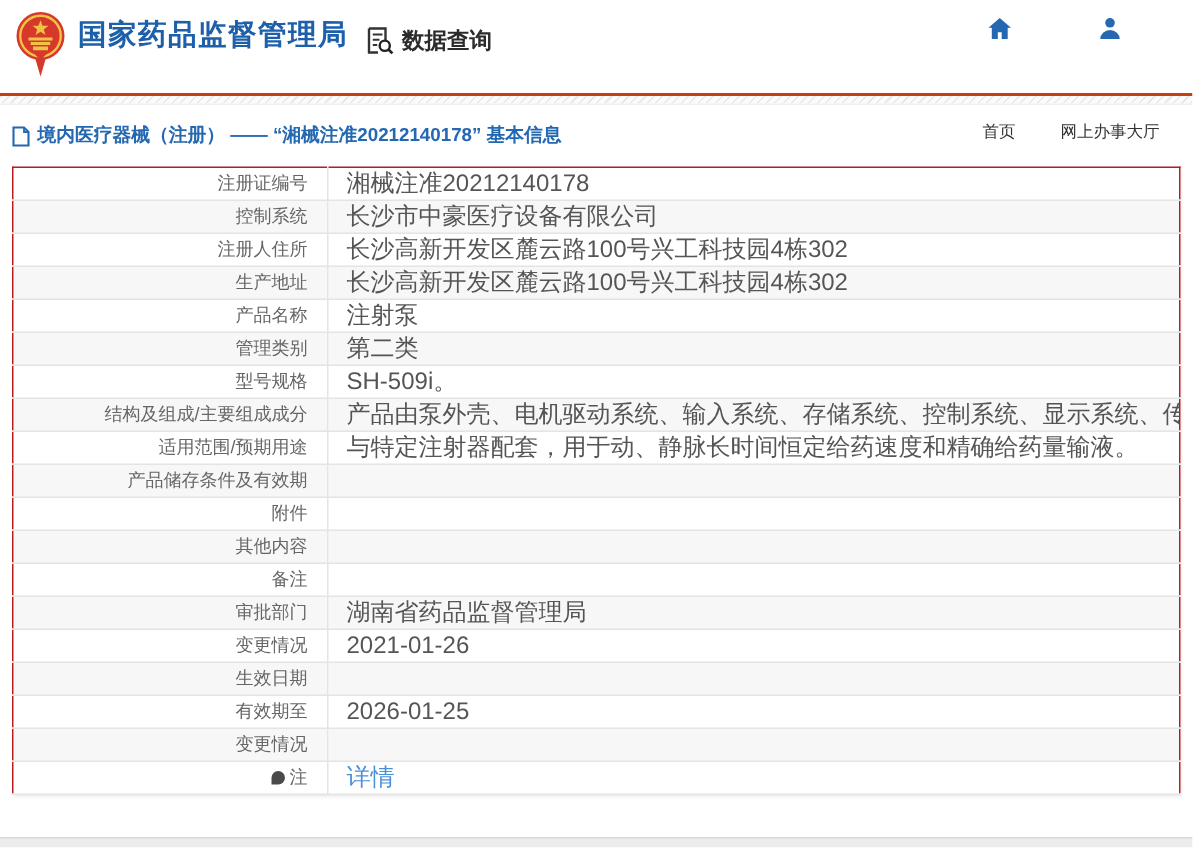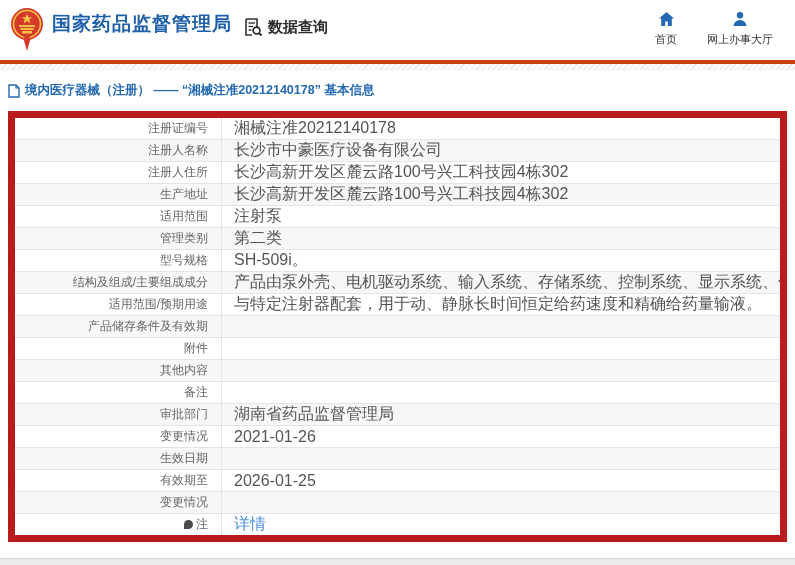--- a/index.html
+++ b/index.html
@@ -8,21 +8,21 @@
     width: 795px; height: 565px;
     font-family: "Liberation Sans", "DejaVu Sans", sans-serif;
     overflow: hidden;
     position: relative;
   }
   
   .header {
     position: relative;
     height: 64px;
     background: #ffffff;
-    border-bottom: 4px solid #c2410c;
+    border-bottom: 2px solid #c2410c;
   }
   .emblem {
     position: absolute; left: 10px; top: 7px;
     width: 34px; height: 46px;
   }
   .brand {
     position: absolute; left: 52px; top: 12px;
   }
   .brand-title {
     font-size: 19px; font-weight: bold; color: #1e5faa;
@@ -36,20 +36,21 @@
     display: flex; align-items: center; gap: 5px;
     font-size: 15px; font-weight: 600; color: #2b2b2b;
   }
   .header-nav {
     position: absolute; right: 22px; top: 11px;
     display: flex; gap: 30px;
   }
   .nav-item {
     display: flex; flex-direction: column; align-items: center;
     cursor: pointer;
+    gap: 48px;
   }
   .nav-item .nav-label {
     font-size: 11px; color: #333; margin-top: 5px; white-space: nowrap;
   }
   
   .hatch {
     height: 6px;
     background: repeating-linear-gradient(135deg, #e9e9e9 0 1px, #fbfbfb 1px 4px);
     border-bottom: 1px solid #f0f0f0;
   }
@@ -58,21 +59,21 @@
     margin: 12px 10px 0 8px;
     display: flex; align-items: center; gap: 5px;
     font-size: 12.5px; font-weight: 600; color: #2468b2;
     height: 17px;
   }
   
   .table-wrap { margin: 12px 8px 0 8px; }
   table.info {
     width: 100%;
     border-collapse: collapse;
-    border: 7px solid #b91c1c;
+    border: 1px solid #b91c1c;
     box-shadow: 1px 1px 2px rgba(0,0,0,0.08);
     table-layout: fixed;
   }
   table.info tr:nth-child(even) { background: #f7f7f7; }
   table.info tr:nth-child(odd) { background: #ffffff; }
   td.label-cell {
     width: 210px;
     text-align: right;
     padding: 0 13px 0 4px;
     font-size: 12px; color: #666;
@@ -163,33 +164,33 @@
 </div>
 
 <div class="table-wrap">
   <table class="info">
     <tbody>
         <tr>
           <td class="label-cell">注册证编号</td>
           <td class="value-cell">湘械注准20212140178</td>
         </tr>
         <tr>
-          <td class="label-cell">注册人名称</td>
+          <td class="label-cell">控制系统</td>
           <td class="value-cell">长沙市中豪医疗设备有限公司</td>
         </tr>
         <tr>
           <td class="label-cell">注册人住所</td>
           <td class="value-cell">长沙高新开发区麓云路100号兴工科技园4栋302</td>
         </tr>
         <tr>
           <td class="label-cell">生产地址</td>
           <td class="value-cell">长沙高新开发区麓云路100号兴工科技园4栋302</td>
         </tr>
         <tr>
-          <td class="label-cell">适用范围</td>
+          <td class="label-cell">产品名称</td>
           <td class="value-cell">注射泵</td>
         </tr>
         <tr>
           <td class="label-cell">管理类别</td>
           <td class="value-cell">第二类</td>
         </tr>
         <tr>
           <td class="label-cell">型号规格</td>
           <td class="value-cell">SH-509i。</td>
         </tr>

